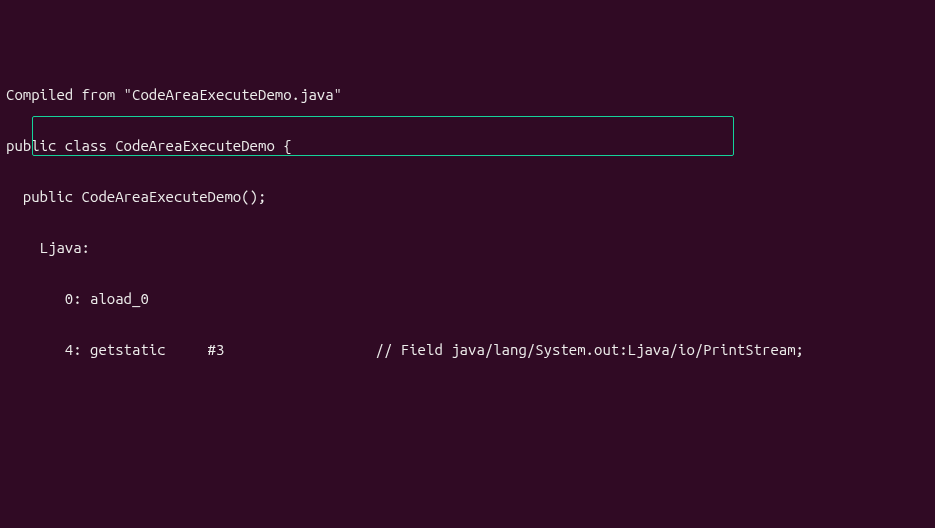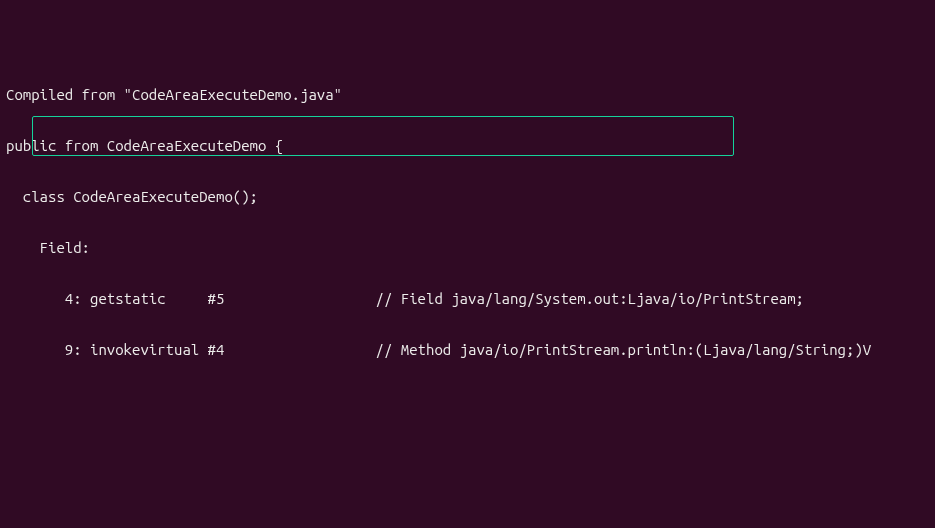--- a/index.html
+++ b/index.html
@@ -28,25 +28,25 @@
   }
 </style>
 </head>
 <body>
 
 <div class="terminal">
 
   <div class="highlight-box" style="left:32px;top:116px;width:700px;height:38px;border-color:#15d29a;"></div>
 
   <div class="line">Compiled from "CodeAreaExecuteDemo.java"</div>
-  <div class="line">public from CodeAreaExecuteDemo {</div>
-  <div class="line">  class CodeAreaExecuteDemo();</div>
-  <div class="line">    Field:</div>
-  <div class="line">       4: getstatic     #5                  // Field java/lang/System.out:Ljava/io/PrintStream;</div>
-  <div class="line">       9: invokevirtual #4                  // Method java/io/PrintStream.println:(Ljava/lang/String;)V</div>
+  <div class="line">public class CodeAreaExecuteDemo {</div>
+  <div class="line">  public CodeAreaExecuteDemo();</div>
+  <div class="line">    Ljava:</div>
+  <div class="line">       0: aload_0</div>
+  <div class="line">       4: getstatic     #3                  // Field java/lang/System.out:Ljava/io/PrintStream;</div>
   
   
   
   
   
   
   
   
   
   

